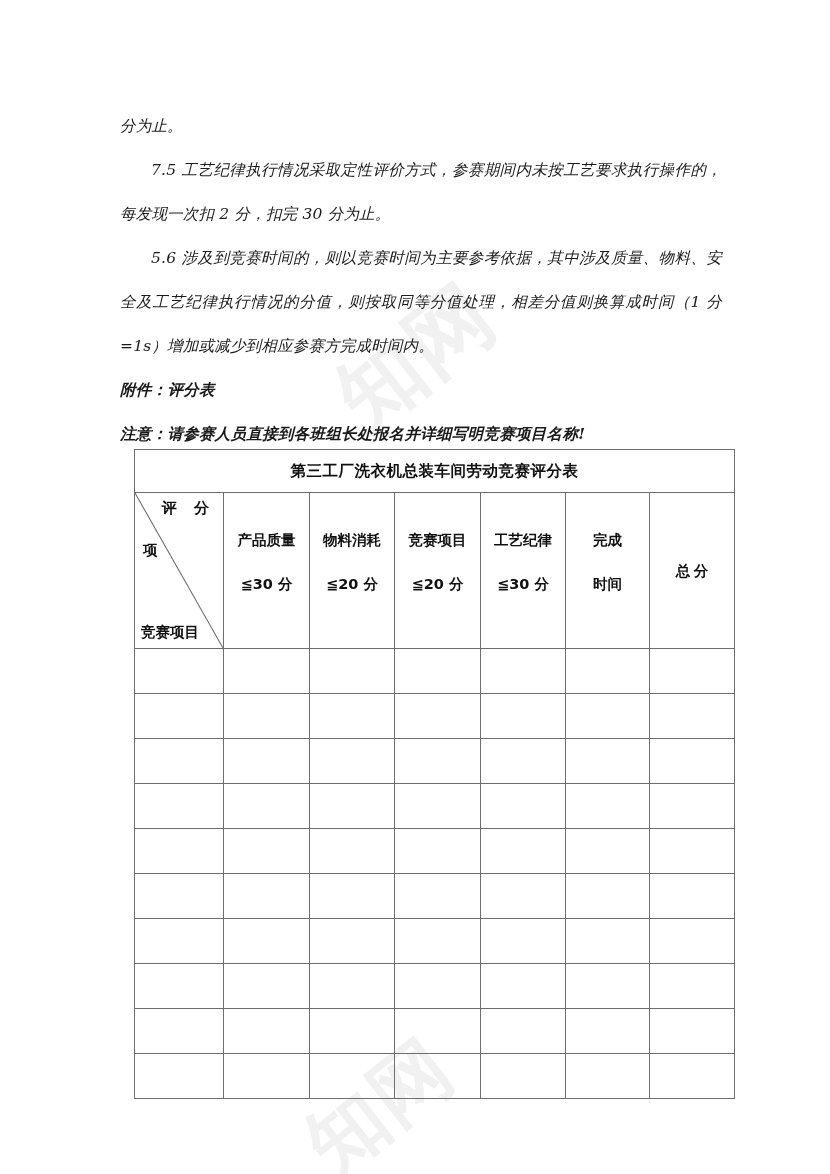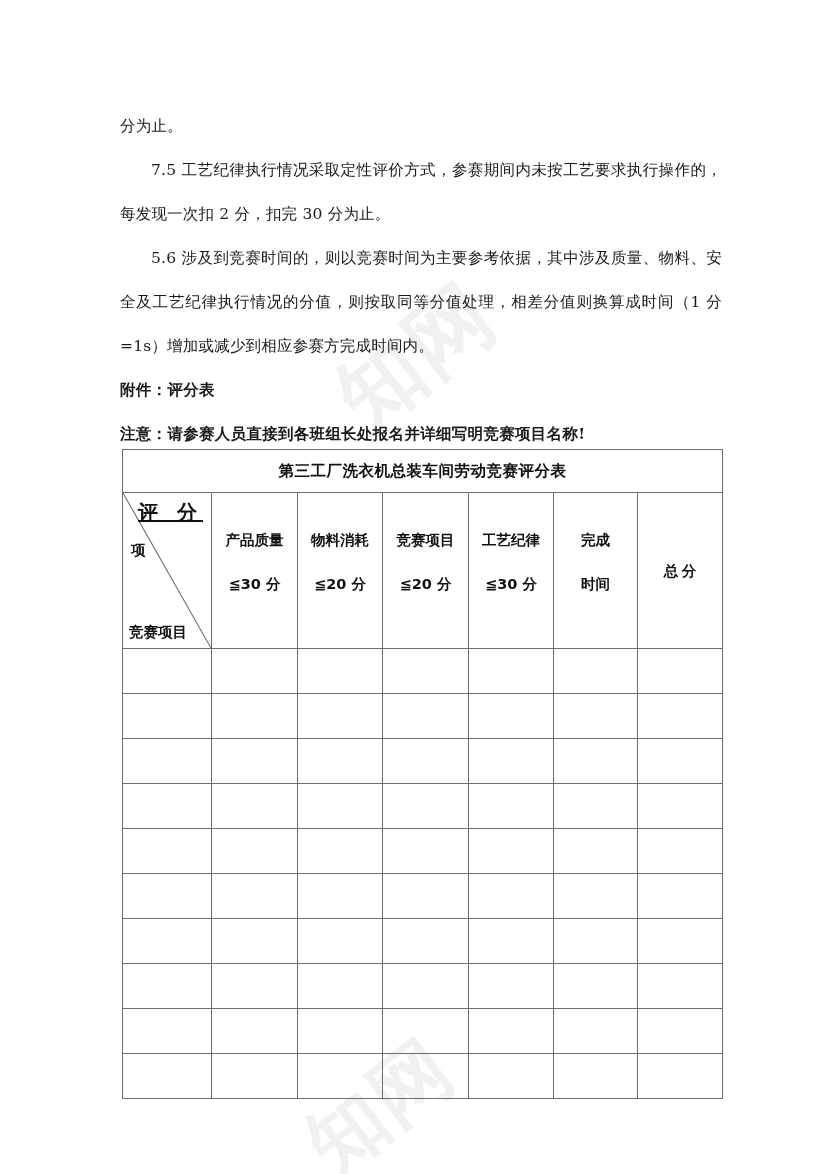--- a/index.html
+++ b/index.html
@@ -59,21 +59,21 @@
   }
   p.indent { text-indent: 2em; }
   p.bold {
     font-weight: 700;
     letter-spacing: 0.3px;
   }
 
   
   .score-table {
     position: absolute;
-    left: 122px;
+    left: 134px;
     top: 449px;
     width: 600px;
     border-collapse: collapse;
     table-layout: fixed;
     background: transparent;
   }
   .score-table td {
     border: 1.2px solid #6d6d6d;
     padding: 0;
     vertical-align: middle;
@@ -106,23 +106,22 @@
   td.corner .diag {
     position: absolute;
     inset: 0;
     width: 100%;
     height: 100%;
   }
   td.corner .c-eval {
     position: absolute;
     right: 8px;
     top: 6px;
-    font-size: 20px;
+    font-size: 15px;
     letter-spacing: 6px;
-    text-decoration: underline;
   }
   td.corner .c-item {
     position: absolute;
     left: 8px;
     top: 48px;
     font-size: 14.5px;
   }
   td.corner .c-event {
     position: absolute;
     left: 6px;
@@ -135,21 +134,21 @@
 </head>
 <body>
 
 <div class="wm-layer">
   <div class="wm wm-a">知网</div>
   <div class="wm wm-b">知网</div>
 </div>
 
 <div class="page">
 
-  <div class="body-col" style="top:104px;">
+  <div class="body-col" style="top:104px;font-style:italic;">
     <p class="para">分为止。</p>
     <p class="para indent">7.5 工艺纪律执行情况采取定性评价方式，参赛期间内未按工艺要求执行操作的，每发现一次扣 2 分，扣完 30 分为止。</p>
     <p class="para indent">5.6 涉及到竞赛时间的，则以竞赛时间为主要参考依据，其中涉及质量、物料、安全及工艺纪律执行情况的分值，则按取同等分值处理，相差分值则换算成时间（1 分=1s）增加或减少到相应参赛方完成时间内。</p>
     <p class="para bold">附件：评分表</p>
     <p class="para bold">注意：请参赛人员直接到各班组长处报名并详细写明竞赛项目名称!</p>
   </div>
 
   <table class="score-table">
     <colgroup>
       <col style="width:89px">

